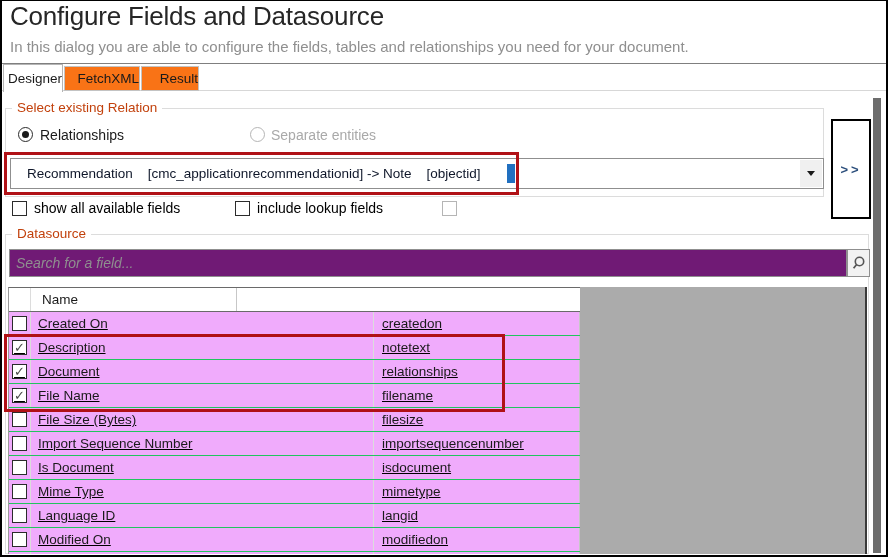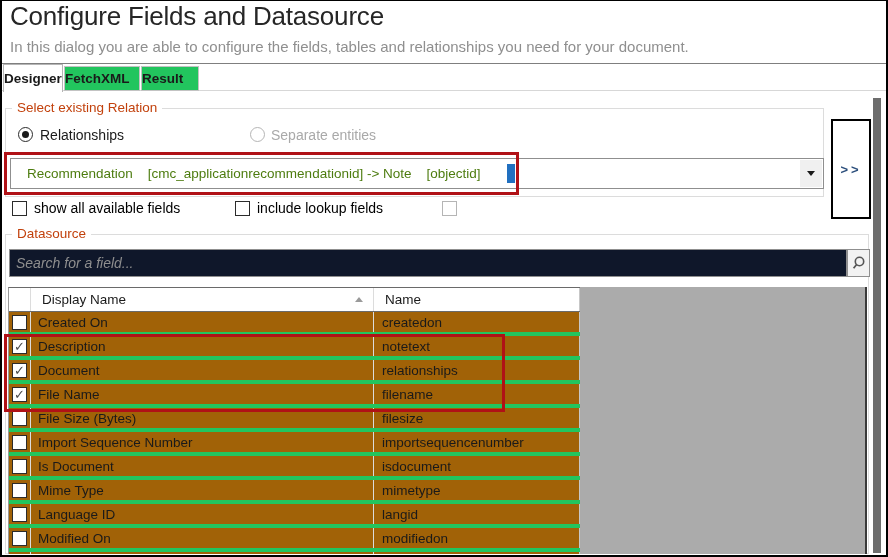--- a/index.html
+++ b/index.html
@@ -6,70 +6,70 @@
   *{box-sizing:border-box;font-family:"Liberation Sans","DejaVu Sans",sans-serif;}
   .window{position:relative;width:888px;height:557px;background:#fff;
           border:2px solid #000;border-top-width:1px;overflow:hidden;}
   .abs{position:absolute;}
 
   .title{left:8px;top:0px;font-size:26px;font-weight:300;color:#262626;letter-spacing:-0.2px;}
   .subtitle{left:8px;top:37px;font-size:15px;color:#8f8f8f;}
   .topline{left:0;top:62px;width:100%;height:1px;background:#7f7f7f;}
   .tabbase{left:0;top:89px;width:100%;height:1px;background:#d7d7d7;}
 
-  .tab{font-size:13.5px;color:#1a1a1a;display:flex;align-items:center;justify-content:flex-start;font-weight:bold;}
+  .tab{font-size:13.5px;color:#1a1a1a;display:flex;align-items:center;justify-content:flex-end;}
   .tab.active{left:1px;top:63px;width:60px;height:28px;background:#fff;
               border:1px solid #b5b5b5;border-bottom:none;z-index:3;}
-  .tab.inactive{top:65px;height:25px;background:#22c55e;border:1px solid #c3c3c3;z-index:2;}
+  .tab.inactive{top:65px;height:25px;background:#f97316;border:1px solid #c3c3c3;z-index:2;}
   .tab.t2{left:62px;width:76px;} .tab.t3{left:139px;width:58px;}
 
   .groupbox{border:1px solid #dcdcdc;}
   .grouplabel{position:absolute;left:6px;top:-9px;background:#fff;padding:0 5px;
               font-size:13.5px;color:#c2410c;white-space:nowrap;}
   .g1{left:3px;top:107px;width:819px;height:89px;}
   .g2{left:3px;top:233px;width:864px;height:320px;}
 
   .radio{width:15px;height:15px;border-radius:50%;border:1px solid #2b2b2b;background:#fff;
          display:flex;align-items:center;justify-content:center;}
   .radio .dot{width:7px;height:7px;border-radius:50%;background:#1a1a1a;}
   .radio.off{border-color:#b5b5b5;}
   .radiolabel{font-size:14px;color:#1a1a1a;} .dim{color:#a9a9a9;}
 
   .combo{left:8px;top:157px;width:814px;height:31px;background:#fff;border:1px solid #8f8f8f;
          display:flex;align-items:center;}
-  .combo .val{padding-left:16px;font-size:13.5px;color:#4d7c0f;white-space:pre;}
+  .combo .val{padding-left:16px;font-size:13.5px;color:#0f172a;white-space:pre;}
   .combo-btn{position:absolute;right:1px;top:1px;bottom:1px;width:22px;background:#f0f0f0;
              display:flex;align-items:center;justify-content:center;}
   .caret-down{width:0;height:0;border-left:4px solid transparent;border-right:4px solid transparent;
               border-top:5px solid #1a1a1a;}
   .text-caret{left:505px;top:163px;width:8px;height:19px;background:#2170c0;z-index:4;}
 
   .annot{border:3px solid #b01116;z-index:6;pointer-events:none;}
   .a1{left:2px;top:151px;width:515px;height:43px;}
   .a2{left:2px;top:333px;width:501px;height:78px;}
 
   .expand{left:829px;top:118px;width:40px;height:100px;background:#fff;border:2px solid #000;
           display:flex;align-items:center;justify-content:center;font-size:13px;
           letter-spacing:3px;color:#2c4f7c;font-weight:bold;}
 
   .cb{width:15px;height:15px;border:1px solid #2b2b2b;background:#fff;font-size:13px;
       line-height:13px;color:#4a4a4a;text-align:center;}
   .cb.gray{border-color:#b5b5b5;}
   .optlabel{font-size:14px;top:199px;}
 
-  .search{left:7px;top:248px;width:838px;height:28px;border:1px solid #8f8f8f;background:#0f172a;
+  .search{left:7px;top:248px;width:838px;height:28px;border:1px solid #8f8f8f;background:#701a75;
           font-size:14px;font-style:italic;color:#8f8f8f;padding:0 0 0 6px;outline:none;}
   .search::placeholder{color:#8f8f8f;opacity:1;}
   .search-btn{left:845px;top:248px;width:23px;height:28px;background:#f2f2f2;border:1px solid #8f8f8f;
               display:flex;align-items:center;justify-content:center;}
 
   .grid{left:6px;top:286px;width:572px;height:267px;border-top:1px solid #6a6a6a;
         border-left:1px solid #9a9a9a;background:#fff;overflow:hidden;}
   .ghead{display:flex;height:24px;border-bottom:1px solid #6a6a6a;background:#fff;}
-  .grow{display:flex;height:24px;border-bottom:4px solid #22c55e;background:#a16207;}
+  .grow{display:flex;height:24px;border-bottom:1px solid #22c55e;background:#f0abfc;text-decoration:underline;}
   .c-cb{width:22px;border-right:1px solid #dcdcdc;display:flex;align-items:center;justify-content:center;}
   .c-dn{width:343px;border-right:1px solid #dcdcdc;display:flex;align-items:center;
         padding-left:7px;font-size:13.5px;color:#1a1a1a;position:relative;}
   .c-nm{width:206px;border-right:1px solid #c7c7c7;display:flex;align-items:center;
         padding-left:8px;font-size:13.5px;color:#1a1a1a;}
   .ghead .c-dn{padding-left:11px;} .ghead .c-nm{padding-left:11px;}
   .sort-asc{position:absolute;right:10px;top:9px;width:0;height:0;
             border-left:4px solid transparent;border-right:4px solid transparent;
             border-bottom:5px solid #9a9a9a;}
 
@@ -143,24 +143,20 @@
   <div class="abs search-btn">
     <svg width="16" height="16" viewBox="0 0 16 16">
       <circle cx="8.5" cy="6.5" r="4.2" fill="none" stroke="#555" stroke-width="1.6"></circle>
       <line x1="5.4" y1="9.8" x2="2.6" y2="13.2" stroke="#555" stroke-width="1.8"></line>
     </svg>
   </div>
 
   <div class="abs grid">
     <div class="ghead">
       <div class="c-cb"></div>
-      <div class="c-dn">
-        <span>Display Name</span>
-        <div class="sort-asc"></div>
-      </div>
       <div class="c-nm">
         <span>Name</span>
       </div>
     </div>
 
     <div class="grow">
       <div class="c-cb">
           <div class="cb"></div>
         </div>
       <div class="c-dn">Created On</div>

